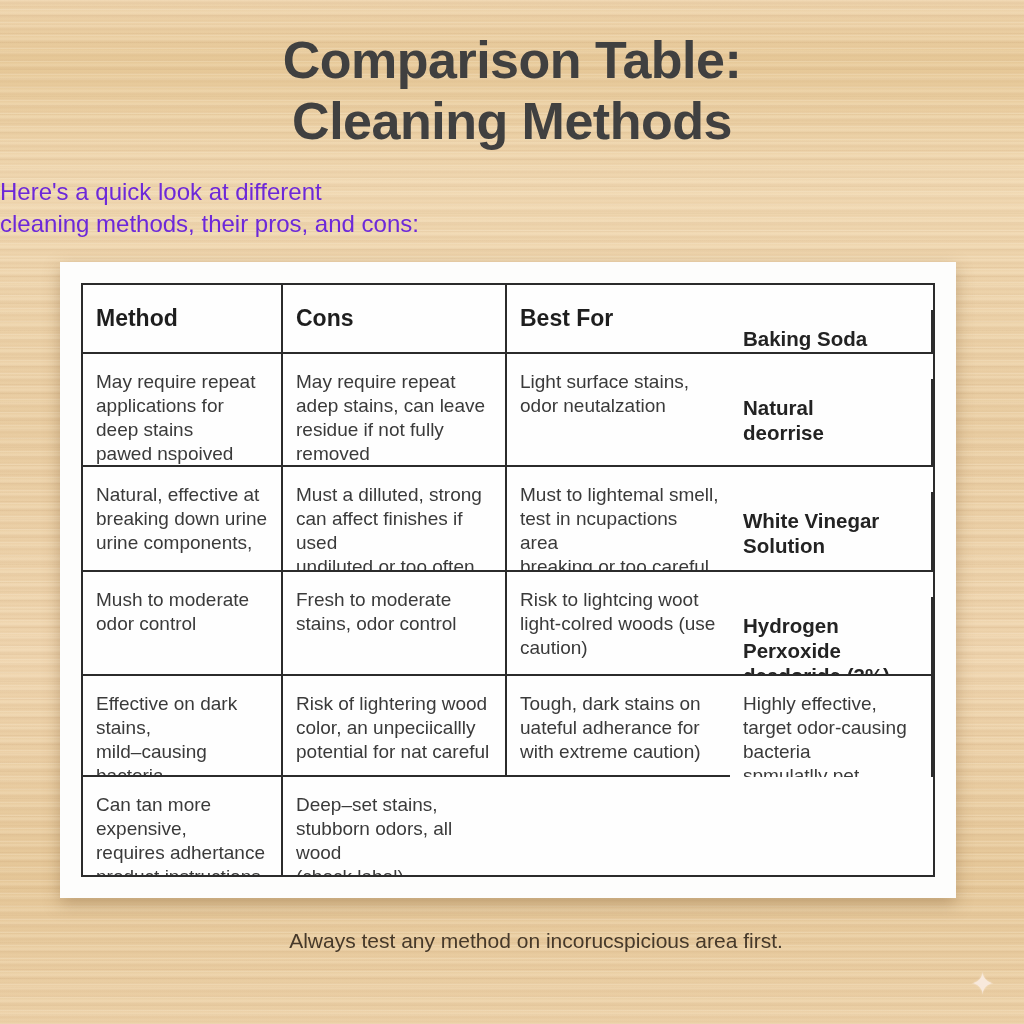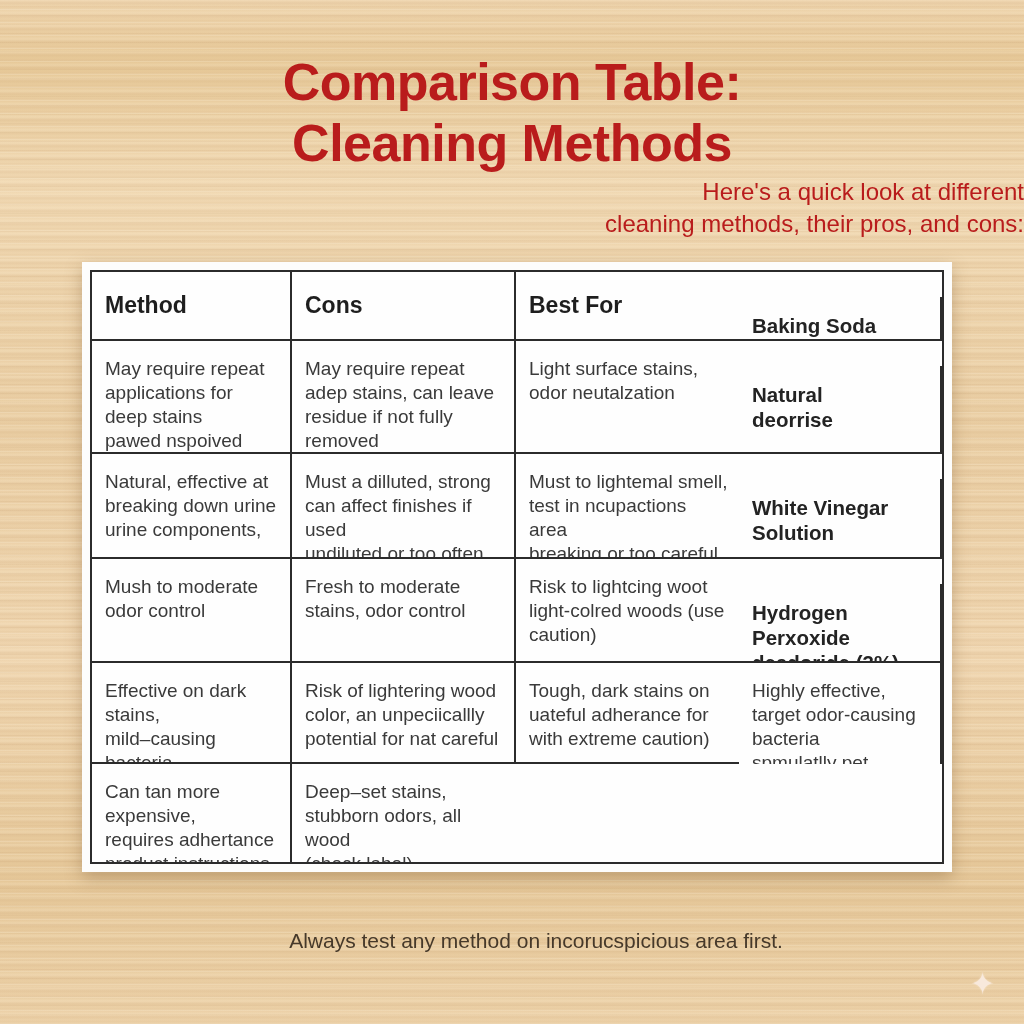--- a/index.html
+++ b/index.html
@@ -13,31 +13,31 @@
         rgba(255,246,226,0.00) 4px, rgba(203,163,118,0.16) 7px,
         rgba(255,241,215,0.22) 10px, rgba(219,182,136,0.00) 13px),
       repeating-linear-gradient(0deg,
         rgba(170,128,82,0.07) 0px, rgba(170,128,82,0.07) 1px,
         rgba(255,255,255,0) 1px, rgba(255,255,255,0) 9px),
       linear-gradient(180deg,#eed4ad 0%,#e6c897 6%,#f0d8b2 18%,
         #e9cda2 42%,#efd5af 64%,#e5c798 86%,#ecd1a8 100%);
   }
   .stage{position:absolute;inset:0;}
   .title{
-    position:absolute;top:52px;left:0;width:1024px;text-align:center;
+    position:absolute;top:30px;left:0;width:1024px;text-align:center;
     font-size:52px;font-weight:800;line-height:1.18;letter-spacing:-0.5px;
-    color:#b91c1c;
+    color:#404040;
   }
   .subtitle{
-    position:absolute;top:176px;left:0;width:1024px;text-align:right;
-    font-size:24px;font-weight:400;line-height:1.32;color:#b91c1c;
+    position:absolute;top:176px;left:0;width:1024px;text-align:left;
+    font-size:24px;font-weight:400;line-height:1.32;color:#6d28d9;
   }
   .card{
-    position:absolute;left:82px;top:262px;width:854px;height:594px;
-    background:#fdfdfc;padding:8px;
+    position:absolute;left:60px;top:262px;width:854px;height:594px;
+    background:#fdfdfc;padding:21px;
     box-shadow:0 6px 16px rgba(118,83,42,0.35);
   }
   .tbl{
     display:grid;
     grid-template-columns:200px 224px 223px 203px;
     grid-template-rows:69px 113px 105px 104px 101px 98px;
     border:2px solid #2b2b2b;background:#fefefe;
   }
   .cell{
     border-right:2px solid #2b2b2b;border-bottom:2px solid #2b2b2b;

